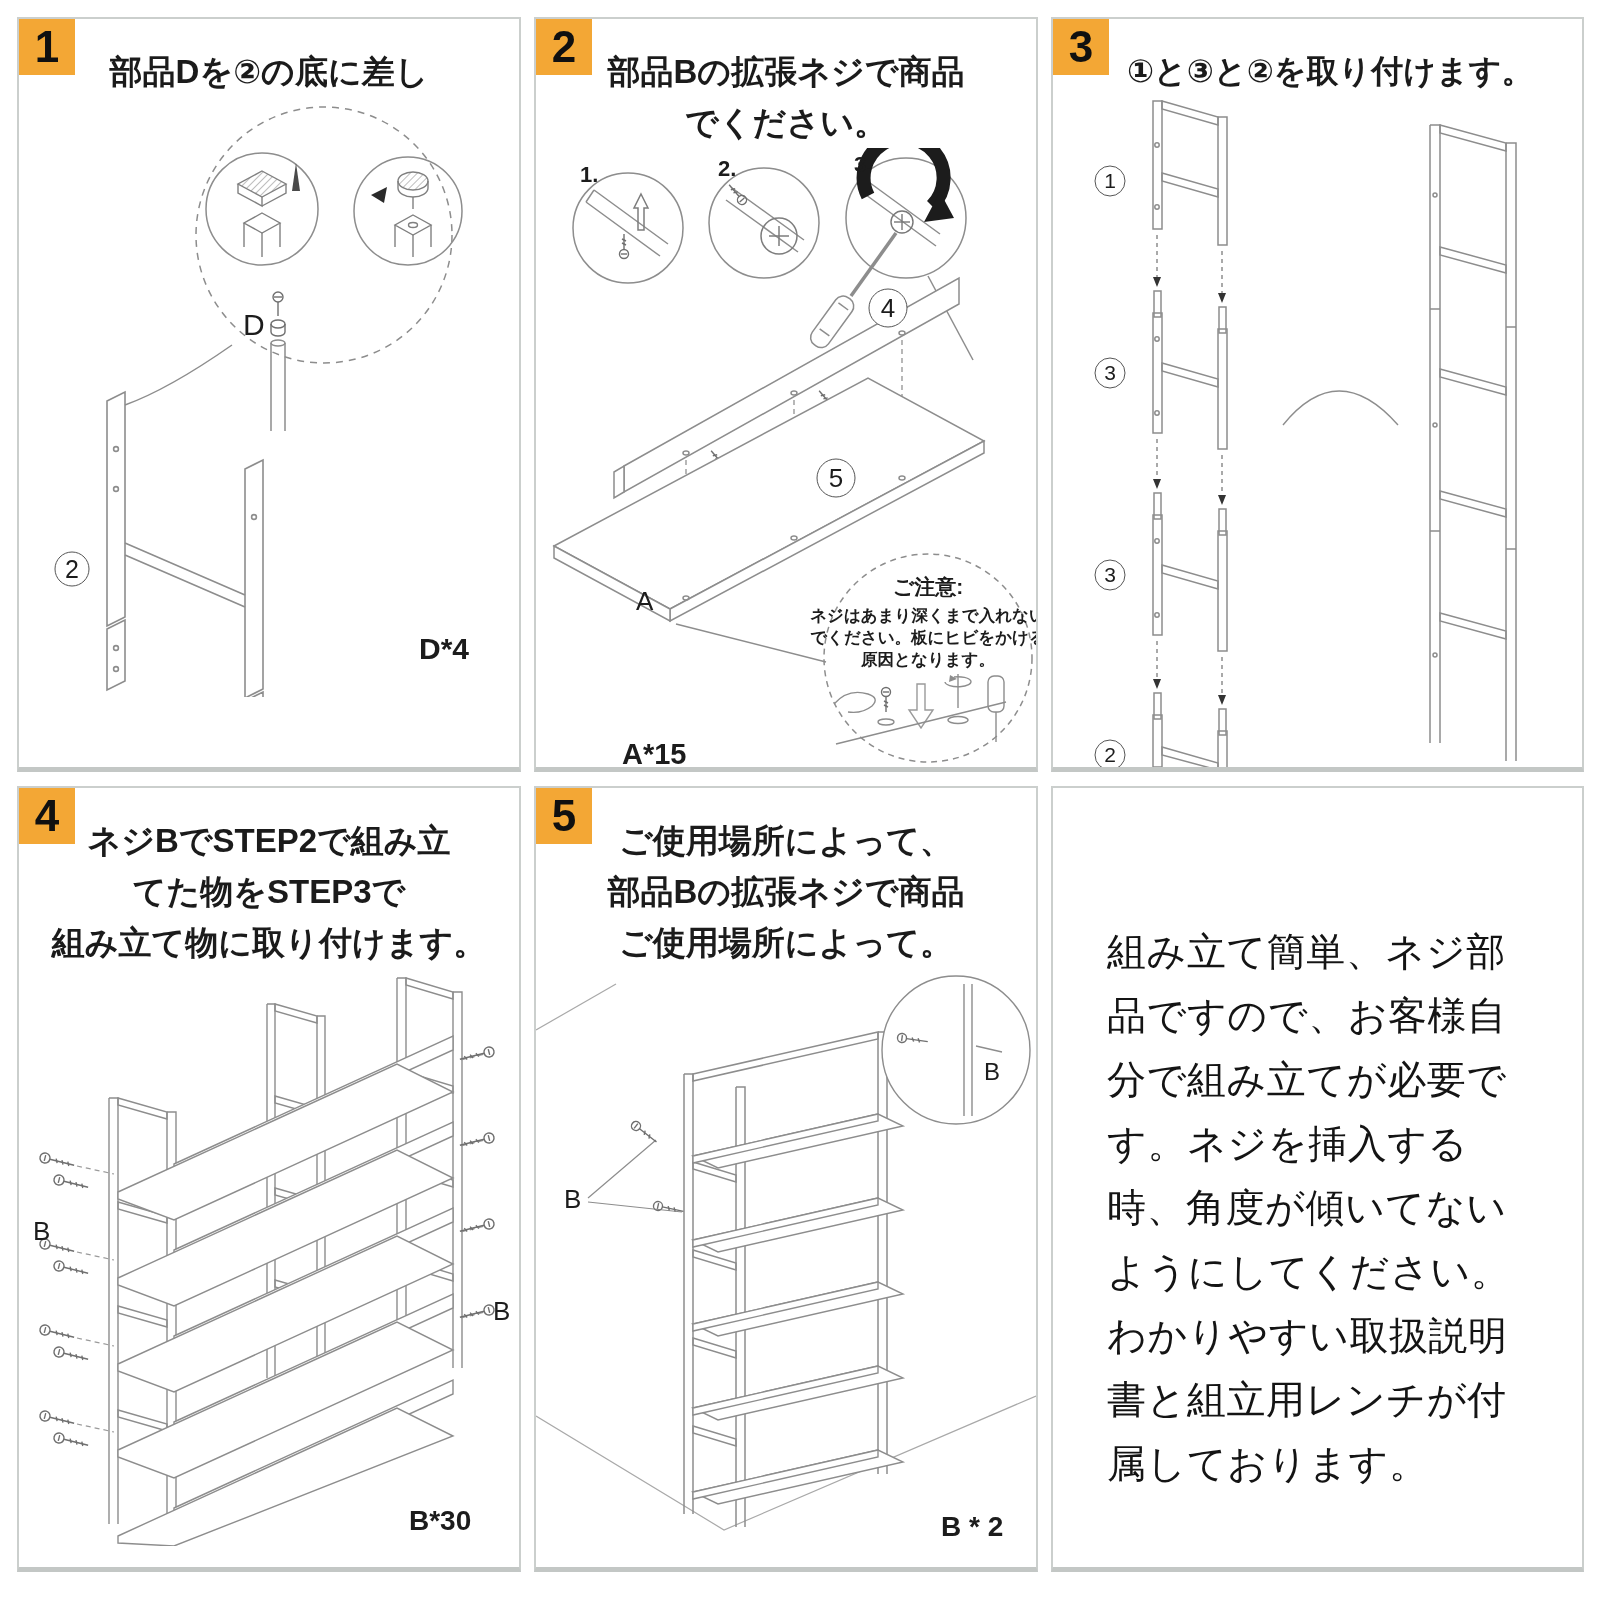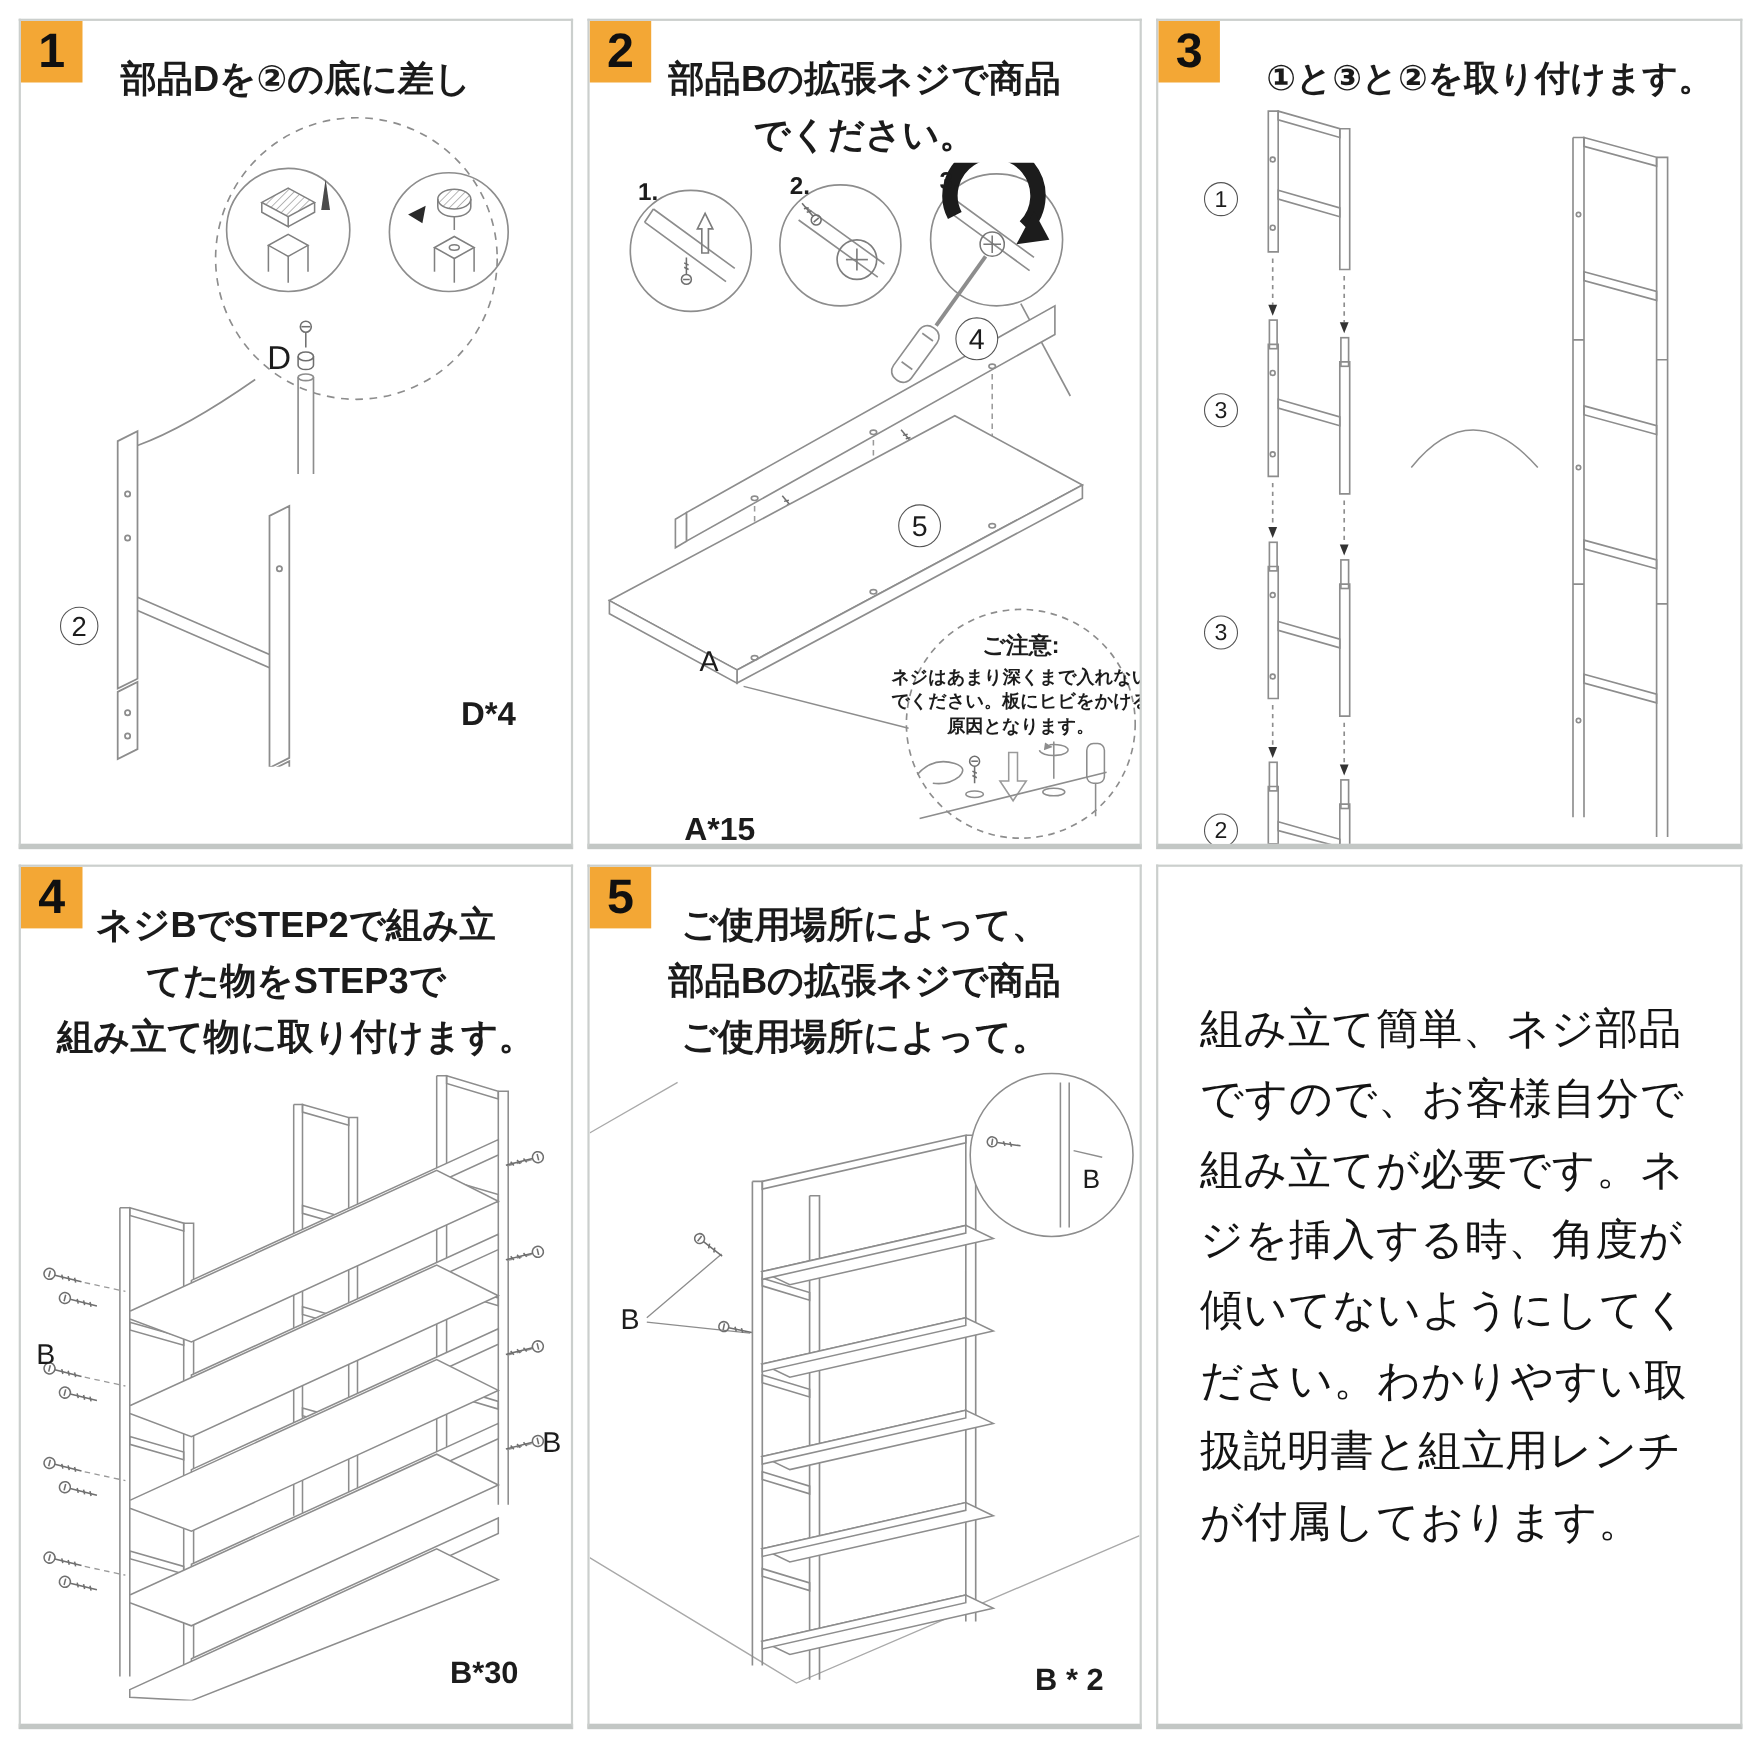--- a/index.html
+++ b/index.html
@@ -24,26 +24,26 @@
   .badge{
     position:absolute;top:0;left:0;width:56px;height:56px;
     background:#F3A735;display:flex;align-items:center;justify-content:center;
     font-size:44px;font-weight:bold;color:#101010;z-index:2;
   }
   .title{
     text-align:center;font-size:33px;font-weight:600;color:#1b1b1b;
     line-height:51px;padding-top:12px;white-space:nowrap;margin-top:15px;
   }
   .title.left{
-    text-align:center;padding-left:74px;padding-top:13px;font-size:32px;line-height:48px;
+    text-align:left;padding-left:74px;padding-top:13px;font-size:32px;line-height:48px;
   }
   .diagram{display:block;margin:0 auto;}
   svg text{font-family:"Liberation Sans","DejaVu Sans",sans-serif;fill:#1c1c1c;}
   .note-par{
-    margin:0;padding:116px 30px 0 38px;
+    margin:16px;padding:116px 30px 0 38px;
     font-size:39px;line-height:64px;color:#141414;letter-spacing:0.5px;
     text-align:left;
   }
 </style>
 </head>
 <body>
 
 <div class="sheet">
 
   <section class="panel">

